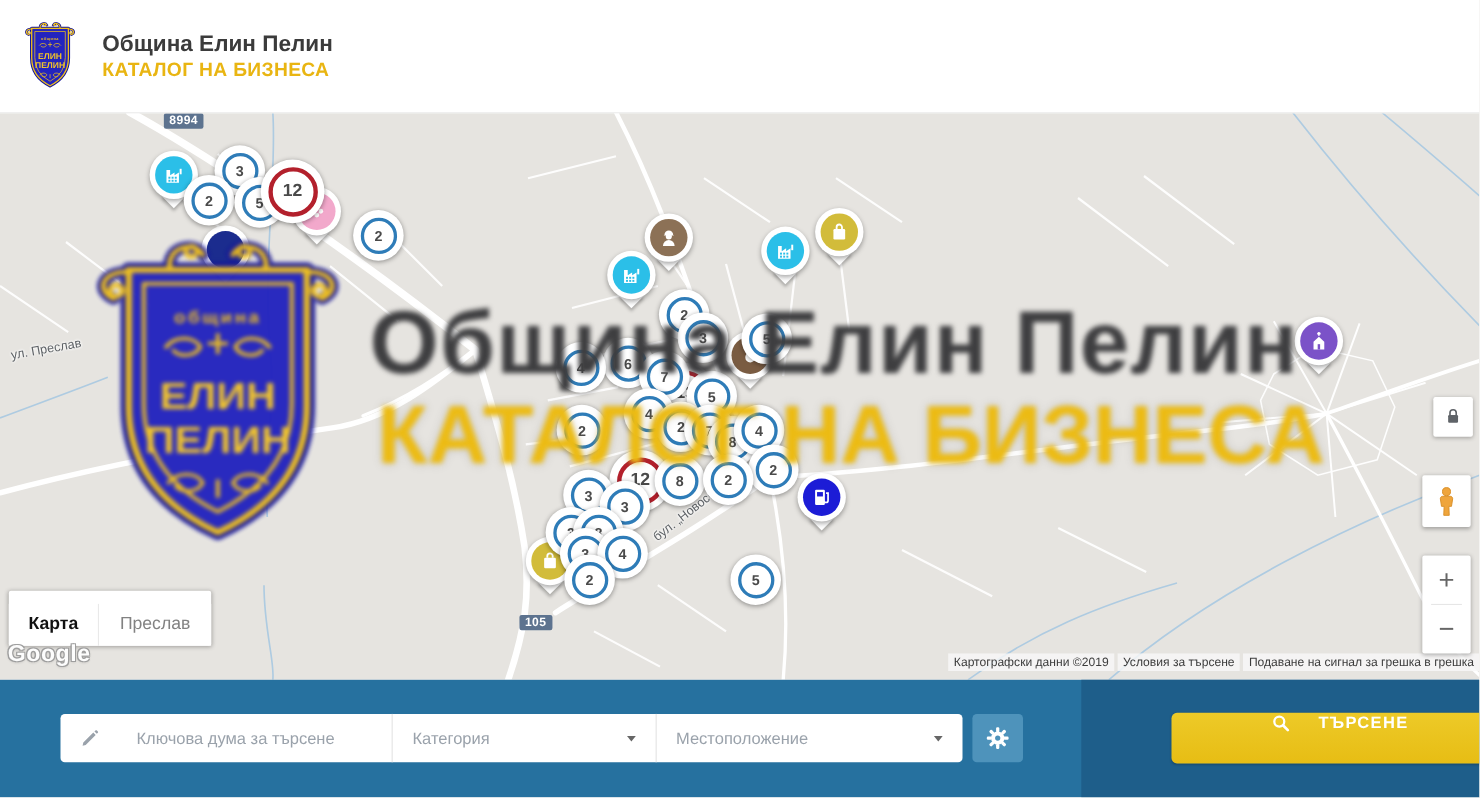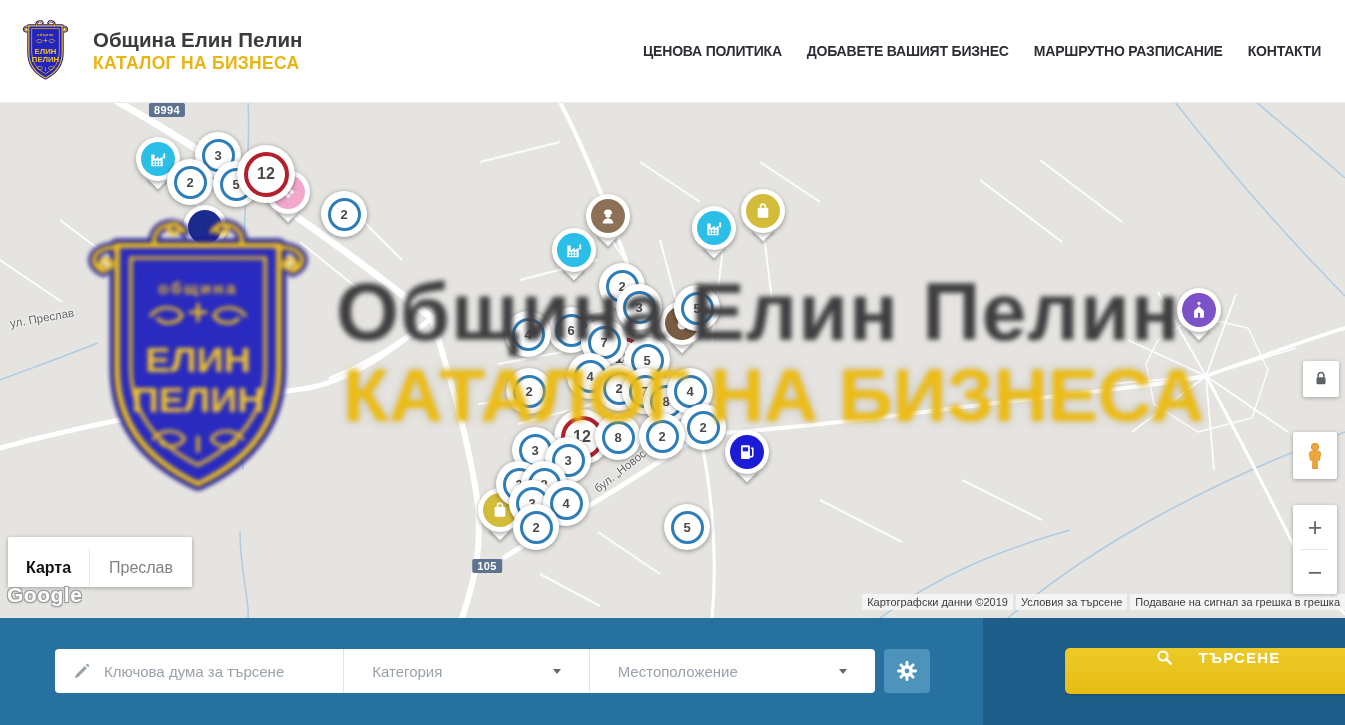--- a/index.html
+++ b/index.html
@@ -56,23 +56,23 @@
   .zoomctl{left:1293px;top:403px;width:44px;height:89px;flex-direction:column;cursor:default;}
   .zbtn{width:44px;height:44px;font-size:25px;color:#666;display:flex;align-items:center;justify-content:center;cursor:pointer;user-select:none;}
   .zdiv{width:28px;height:1px;background:#e6e6e6;}
 
   
   .searchbar{position:absolute;top:618px;left:0;width:1345px;height:107px;background:#26719f;z-index:5;}
   .sb-right{position:absolute;left:983px;top:0;width:362px;height:107px;background:#1e5e8a;}
   .fields{position:absolute;left:55px;top:31px;width:820px;height:44px;background:#fff;border-radius:4px;display:flex;align-items:stretch;}
   .fld{display:flex;align-items:center;box-sizing:border-box;}
   .fld.keyword{width:302px;padding-left:18px;gap:12px;}
-  .fld.keyword input{border:0;outline:none;font-size:15px;color:#555;width:230px;font-family:inherit;background:transparent;}
+  .fld.keyword input{border:0;outline:none;font-size:15px;color:#555;width:230px;font-family:inherit;background:transparent;margin-left:20px;}
   .fld.keyword input::placeholder{color:#9aa2ab;}
-  .fld.select{border-left:1px solid #e3e3e3;padding:0 28px;justify-content:space-between;cursor:pointer;}
+  .fld.select{border-left:1px solid #e3e3e3;padding:0 18px;justify-content:space-between;cursor:pointer;}
   .fld.cat{width:255px;}
   .fld.loc{width:298px;gap:36px;}
   .fld .ph{color:#9aa2ab;font-size:15px;}
   .caret{width:0;height:0;border-left:4.5px solid transparent;border-right:4.5px solid transparent;border-top:5px solid #666;}
   .gearbtn{position:absolute;left:884px;top:31px;width:46px;height:44px;background:#4e93bb;border:0;border-radius:4px;display:flex;align-items:center;justify-content:center;cursor:pointer;}
   .searchbtn{position:absolute;left:1020px;top:30px;width:306px;height:46px;background:linear-gradient(#edca28,#e7bd14);border:0;border-radius:5px;display:flex;align-items:flex-start;justify-content:center;gap:26px;color:#fff;font-weight:bold;font-size:15px;letter-spacing:1.2px;cursor:pointer;font-family:inherit;box-shadow:0 1px 2px rgba(0,0,0,.2);margin-left:45px;}
 </style>
 </head>
 <body>
 
@@ -120,26 +120,20 @@
   <div class="header">
     <div class="brand">
       <svg class="brand-crest" viewBox="0 0 200 280" preserveAspectRatio="none">
           <use href="#crest-def"></use>
         </svg>
       <div>
         <div class="brand-title">Община Елин Пелин</div>
         <div class="brand-sub">КАТАЛОГ НА БИЗНЕСА</div>
       </div>
     </div>
-    <nav class="nav">
-      <a>ЦЕНОВА ПОЛИТИКА</a>
-      <a>ДОБАВЕТЕ ВАШИЯТ БИЗНЕС</a>
-      <a>МАРШРУТНО РАЗПИСАНИЕ</a>
-      <a>КОНТАКТИ</a>
-    </nav>
   </div>
 
   <div class="map">
     <svg class="roads" width="1345" height="516" viewBox="0 0 1345 516">
       <g stroke="#AECBE1" stroke-width="1.5" fill="none">
         <path d="M248,0 C252,60 238,140 246,220 C250,270 240,320 243,368"></path>
         <path d="M0,278 C40,263 70,252 98,241"></path>
         <path d="M1175,0 C1228,68 1292,140 1345,194"></path>
         <path d="M1345,330 C1230,372 1100,436 1008,516"></path>
         <path d="M1256,0 C1292,30 1322,56 1345,76"></path>

